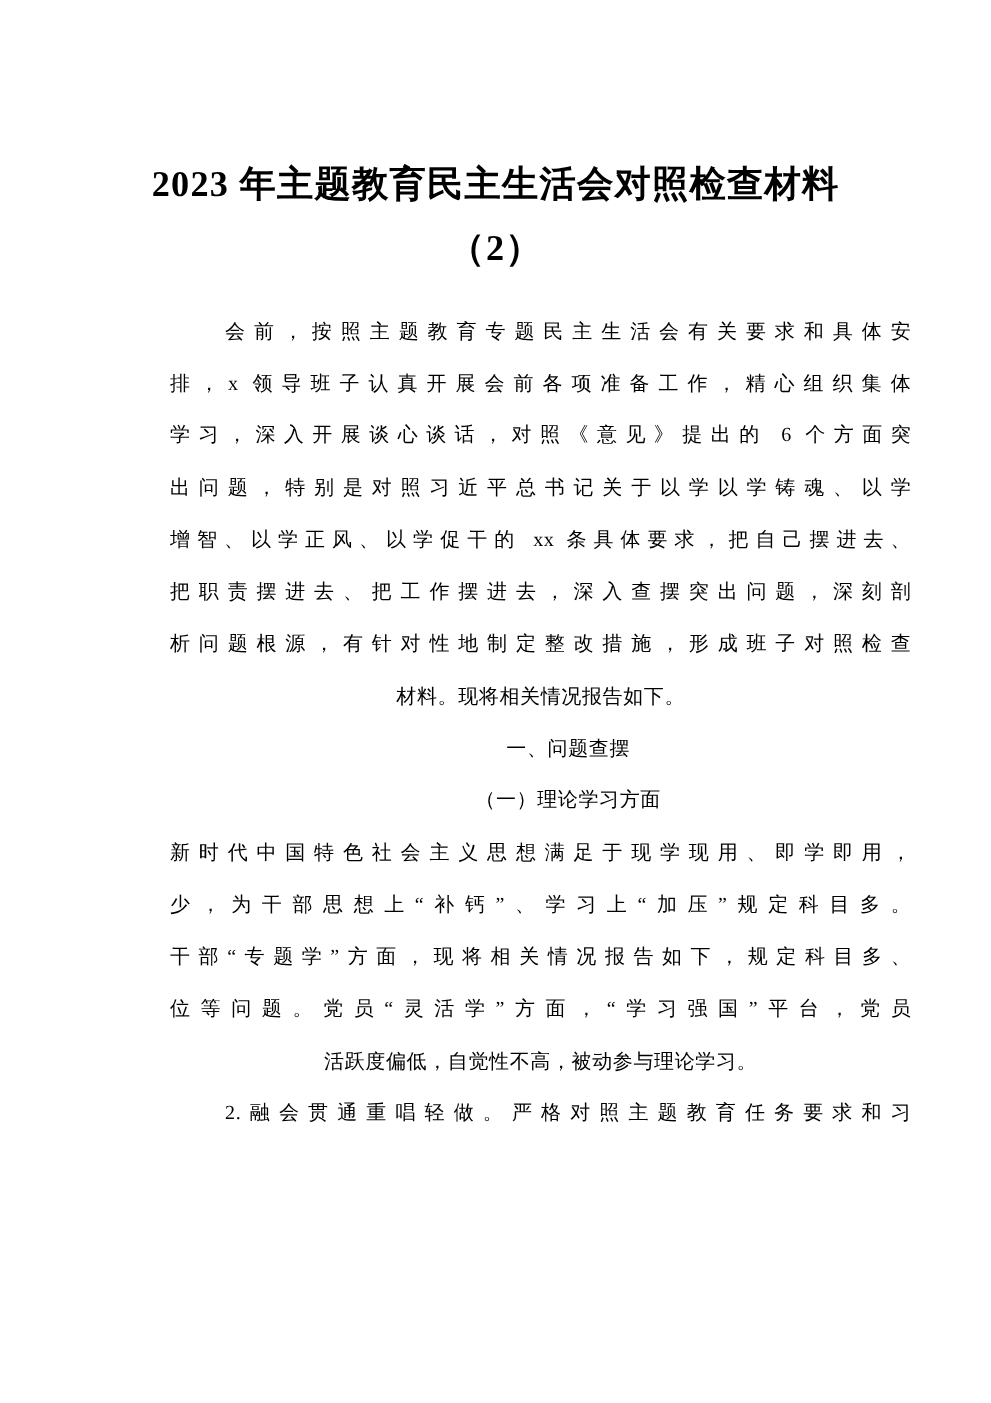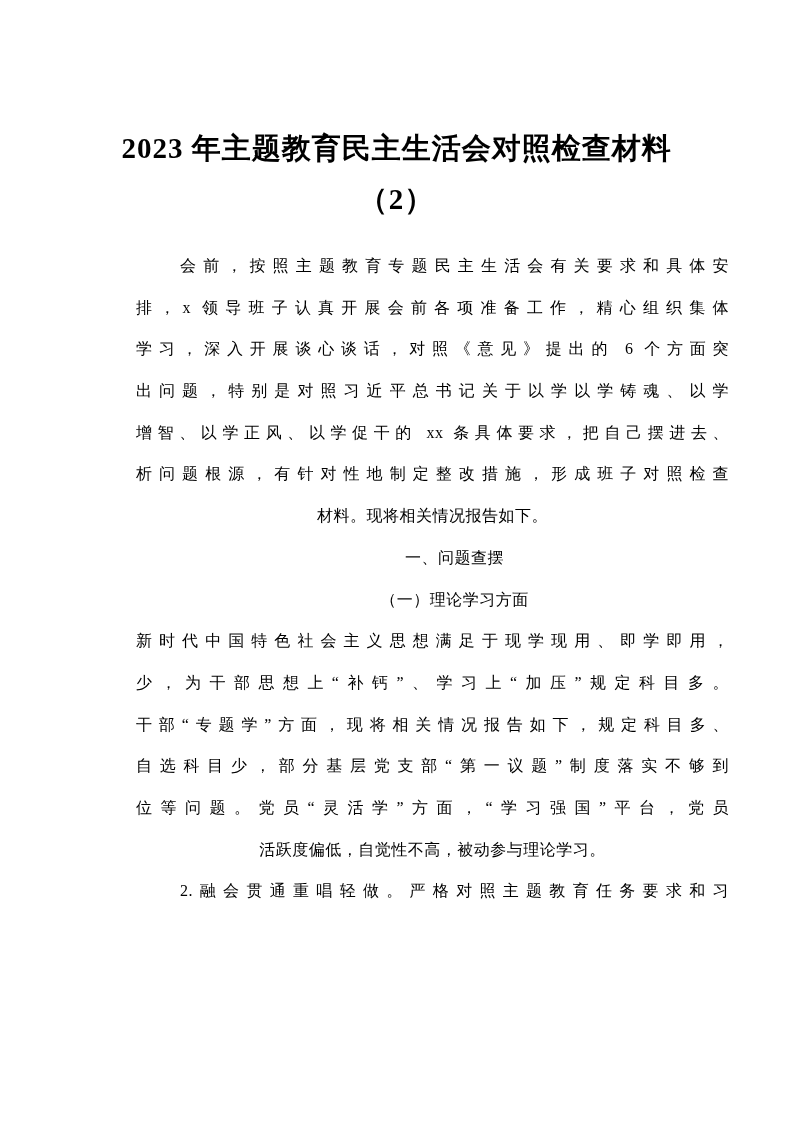--- a/index.html
+++ b/index.html
@@ -58,25 +58,25 @@
   <div class="title-block">
     <div>2023 年主题教育民主生活会对照检查材料</div>
     <div>（2）</div>
   </div>
   <div class="body-block" id="body-lines">
       <div class="line indent justify">会前，按照主题教育专题民主生活会有关要求和具体安</div>
       <div class="line justify">排，x 领导班子认真开展会前各项准备工作，精心组织集体</div>
       <div class="line justify">学习，深入开展谈心谈话，对照《意见》提出的 6 个方面突</div>
       <div class="line justify">出问题，特别是对照习近平总书记关于以学以学铸魂、以学</div>
       <div class="line justify">增智、以学正风、以学促干的 xx 条具体要求，把自己摆进去、</div>
+      <div class="line justify">把职责摆进去、把工作摆进去，深入查摆突出问题，深刻剖</div>
       <div class="line justify">析问题根源，有针对性地制定整改措施，形成班子对照检查</div>
       <div class="line">材料。现将相关情况报告如下。</div>
       <div class="line indent">一、问题查摆</div>
       <div class="line indent">（一）理论学习方面</div>
       <div class="line justify">新时代中国特色社会主义思想满足于现学现用、即学即用，</div>
       <div class="line justify">少，为干部思想上“补钙”、学习上“加压”规定科目多。</div>
       <div class="line justify">干部“专题学”方面，现将相关情况报告如下，规定科目多、</div>
-      <div class="line justify">自选科目少，部分基层党支部“第一议题”制度落实不够到</div>
       <div class="line justify">位等问题。党员“灵活学”方面，“学习强国”平台，党员</div>
       <div class="line">活跃度偏低，自觉性不高，被动参与理论学习。</div>
       <div class="line indent justify">2.融会贯通重唱轻做。严格对照主题教育任务要求和习</div>
     </div>
 </div>
 
 </body></html>

